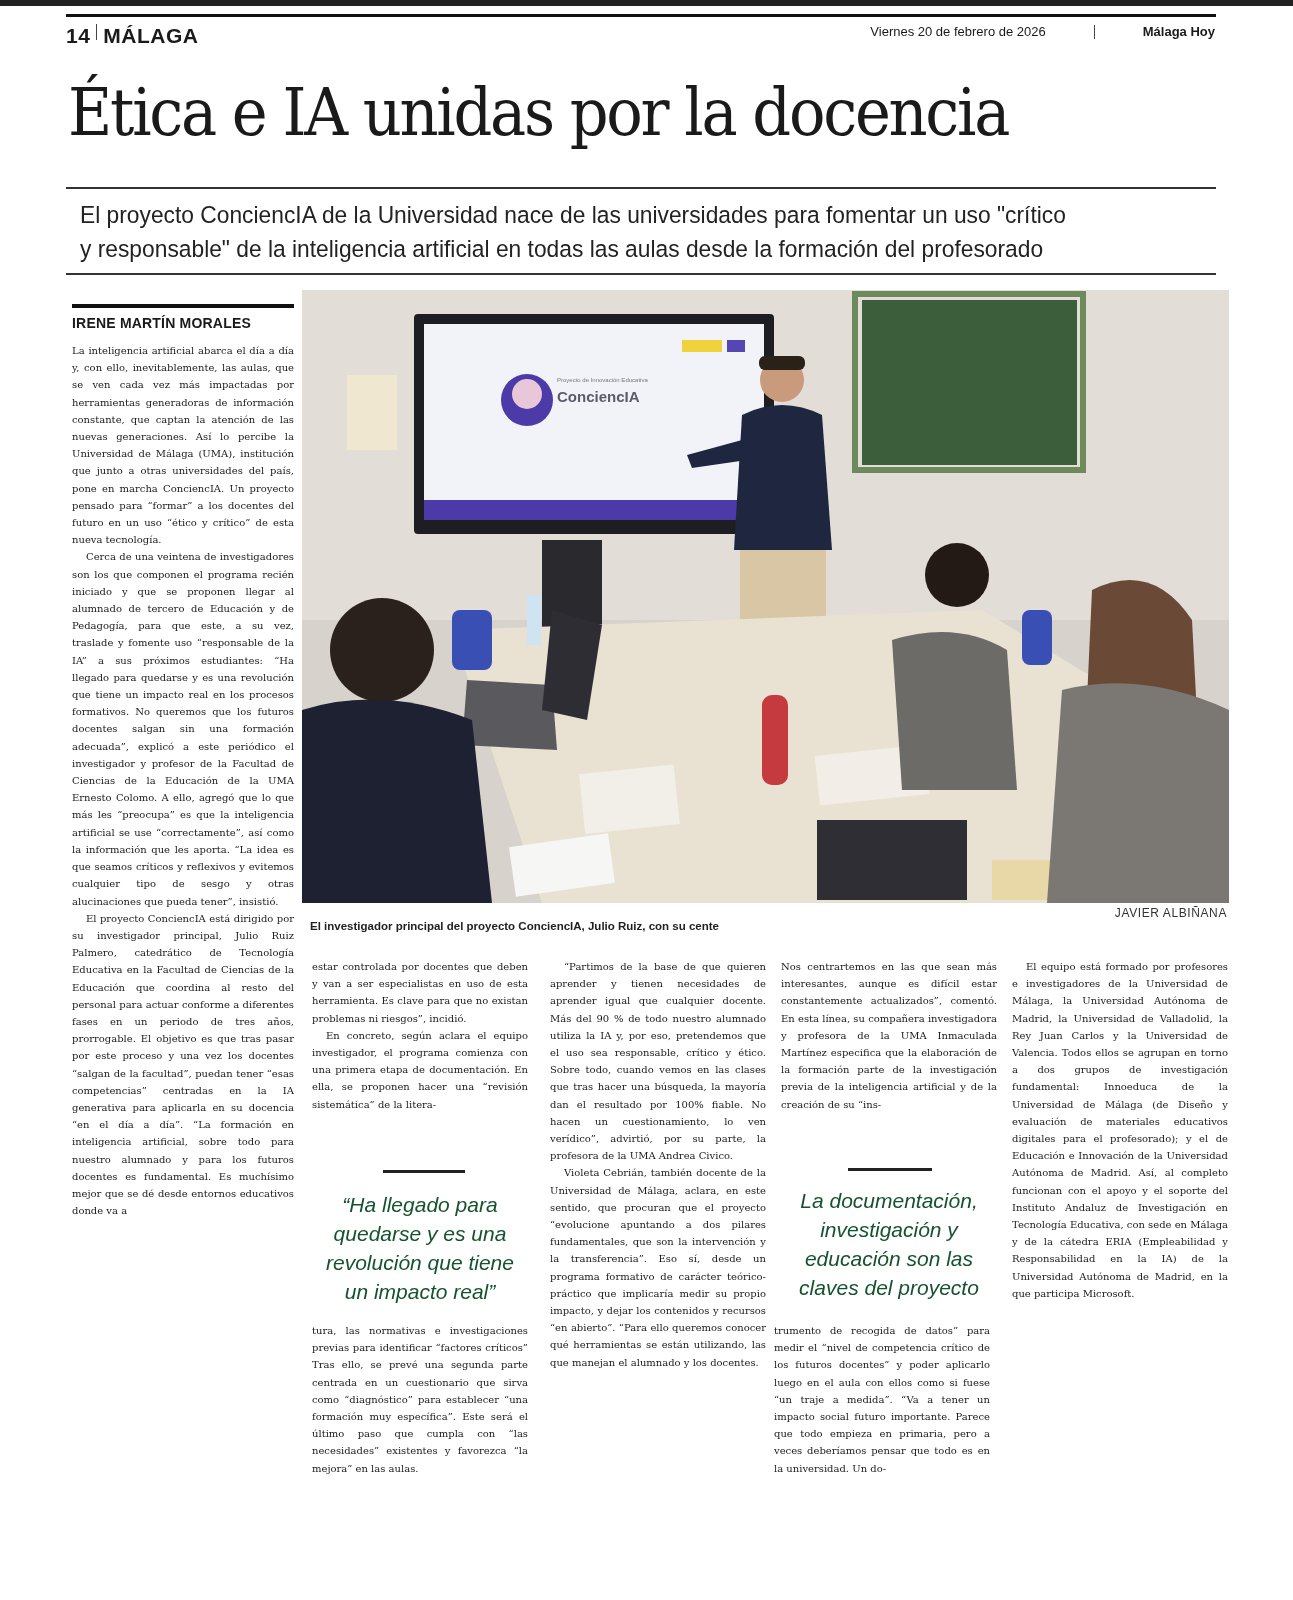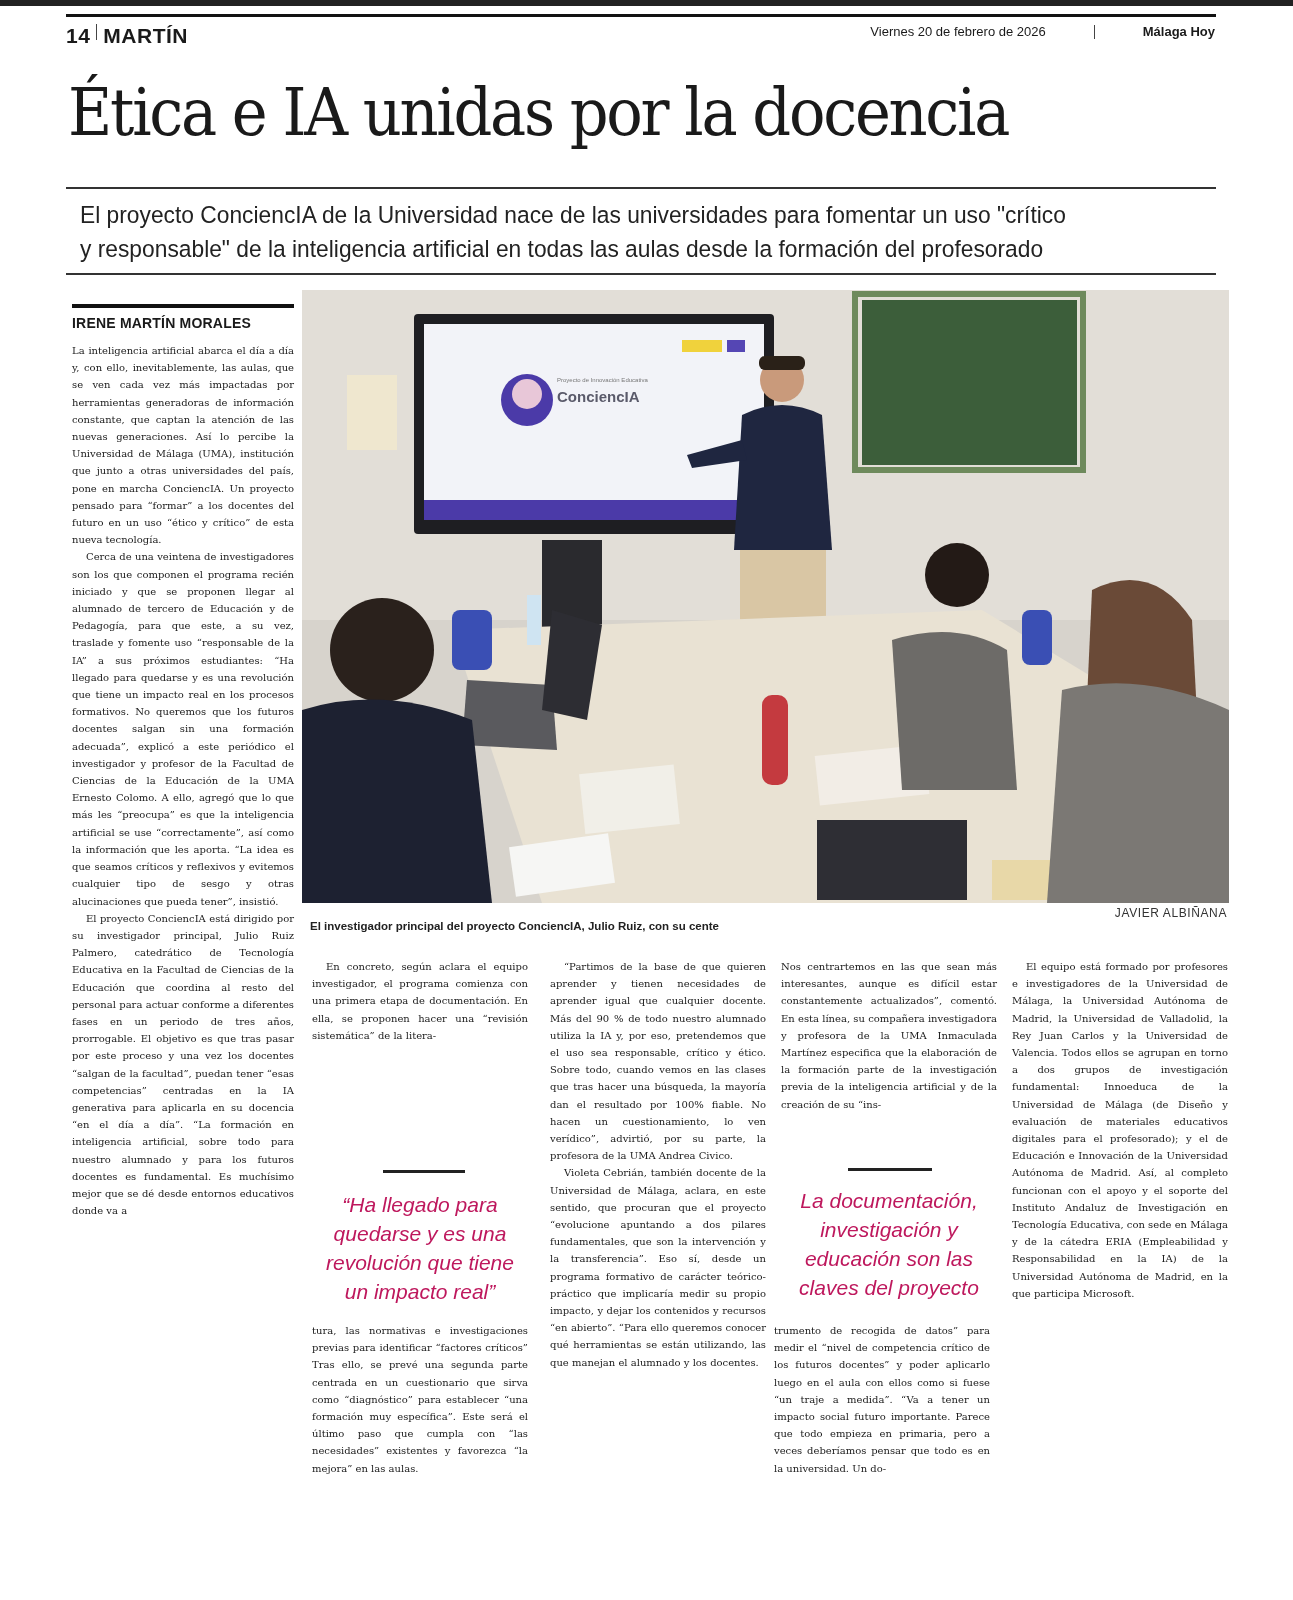--- a/index.html
+++ b/index.html
@@ -20,33 +20,33 @@
   .col { position: absolute; font-size: 10px; line-height: 17.2px; text-align: justify; hyphens: manual; }
   .col p { text-indent: 0; margin: 0; }
   .col p.ind { text-indent: 14px; }
   .byline-rule { position: absolute; left: 72px; top: 304px; width: 222px; height: 4px; background: #111; }
   .byline { position: absolute; left: 72px; top: 315px; font-family: "Liberation Sans", sans-serif; font-weight: bold; font-size: 14px; letter-spacing: 0.2px; }
 
   .photo { position: absolute; left: 302px; top: 290px; width: 927px; height: 613px; overflow: hidden; background: #5eead4; }
   .credit { position: absolute; right: 66px; top: 906px; font-family: "Liberation Sans", sans-serif; font-size: 12px; letter-spacing: 0.6px; color: #333; }
   .caption { position: absolute; left: 310px; top: 920px; font-family: "Liberation Sans", sans-serif; font-weight: bold; font-size: 11.5px; color: #222; }
 
-  .pull { position: absolute; text-align: center; font-family: "Liberation Sans", sans-serif; font-style: italic; font-size: 21px; line-height: 29px; color: #be185d; }
+  .pull { position: absolute; text-align: center; font-family: "Liberation Sans", sans-serif; font-style: italic; font-size: 21px; line-height: 29px; color: #14532d; }
   .pull-rule { position: absolute; height: 3px; background: #222; }
 </style>
 </head>
 <body>
 
 <div class="topbar"></div>
 <div class="rule-top"></div>
 
 <div class="folio">
   <span>14</span>
   <span class="sep"></span>
-  <span>MARTÍN</span>
+  <span>MÁLAGA</span>
 </div>
 
 <div class="dateline">
   <span>Viernes 20 de febrero de 2026</span>
   <span class="sep"></span>
   <span class="brand">Málaga Hoy</span>
 </div>
 
 <h1 class="headline">Ética e IA unidas por la docencia</h1>
 
@@ -119,20 +119,21 @@
 
     <rect x="150" y="320" width="40" height="60" rx="8" fill="#3a4fb4"></rect>
     <rect x="720" y="320" width="30" height="55" rx="8" fill="#3a4fb4"></rect>
   </svg>
 </div>
 
 <div class="credit">JAVIER ALBIÑANA</div>
 <div class="caption">El investigador principal del proyecto ConciencIA, Julio Ruiz, con su cente</div>
 
 <div class="col" style="left:312px; top:958px; width:216px;">
+  <p>estar controlada por docentes que deben y van a ser especialistas en uso de esta herramienta. Es clave para que no existan problemas ni riesgos”, incidió.</p>
   <p class="ind">En concreto, según aclara el equipo investigador, el programa comienza con una primera etapa de documentación. En ella, se proponen hacer una “revisión sistemática” de la litera-</p>
 </div>
 <div class="pull-rule" style="left:383px; top:1170px; width:82px;"></div>
 <div class="pull" style="left:312px; top:1190px; width:216px;">“Ha llegado para quedarse y es una revolución que tiene un impacto real”</div>
 <div class="col" style="left:312px; top:1322px; width:216px;">
   <p>tura, las normativas e investigaciones previas para identificar “factores críticos” Tras ello, se prevé una segunda parte centrada en un cuestionario que sirva como “diagnóstico” para establecer “una formación muy específica”. Este será el último paso que cumpla con “las necesidades” existentes y favorezca “la mejora” en las aulas.</p>
 </div>
 
 <div class="col" style="left:550px; top:958px; width:216px;">
   <p class="ind">“Partimos de la base de que quieren aprender y tienen necesidades de aprender igual que cualquier docente. Más del 90 % de todo nuestro alumnado utiliza la IA y, por eso, pretendemos que el uso sea responsable, crítico y ético. Sobre todo, cuando vemos en las clases que tras hacer una búsqueda, la mayoría dan el resultado por 100% fiable. No hacen un cuestionamiento, lo ven verídico”, advirtió, por su parte, la profesora de la UMA Andrea Civico.</p>

